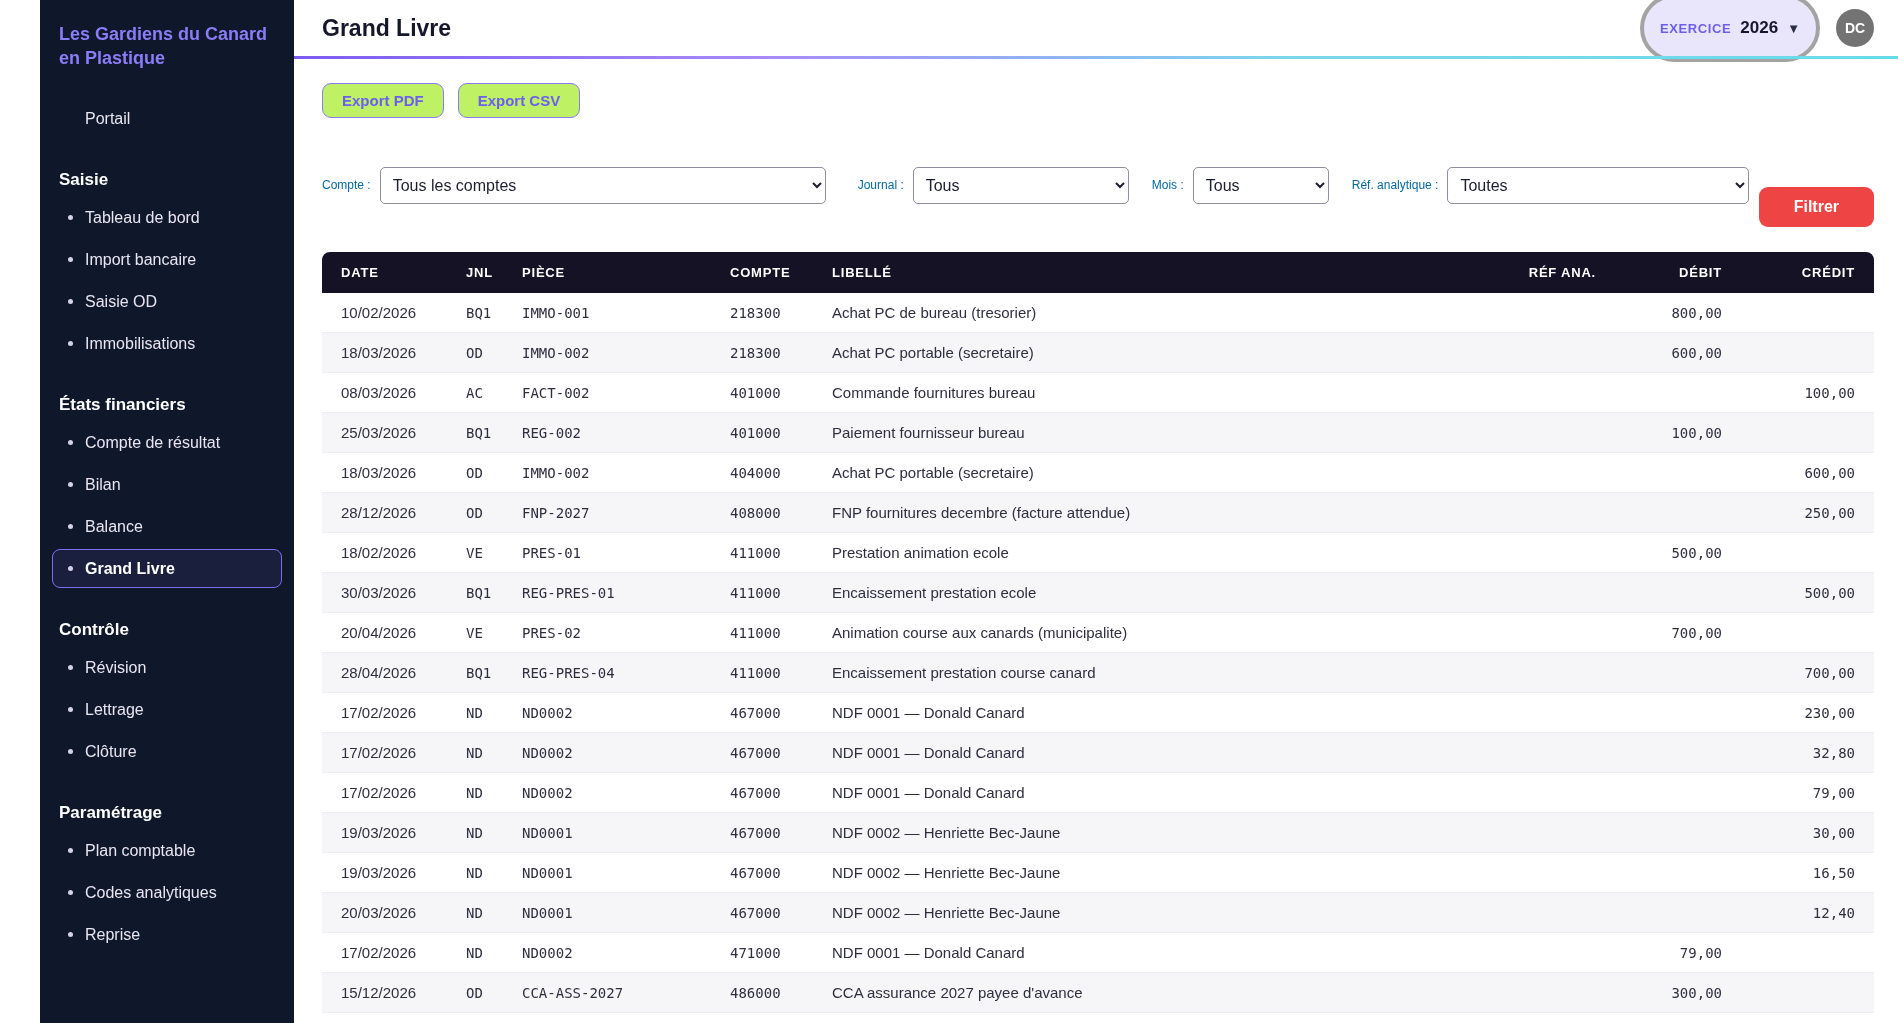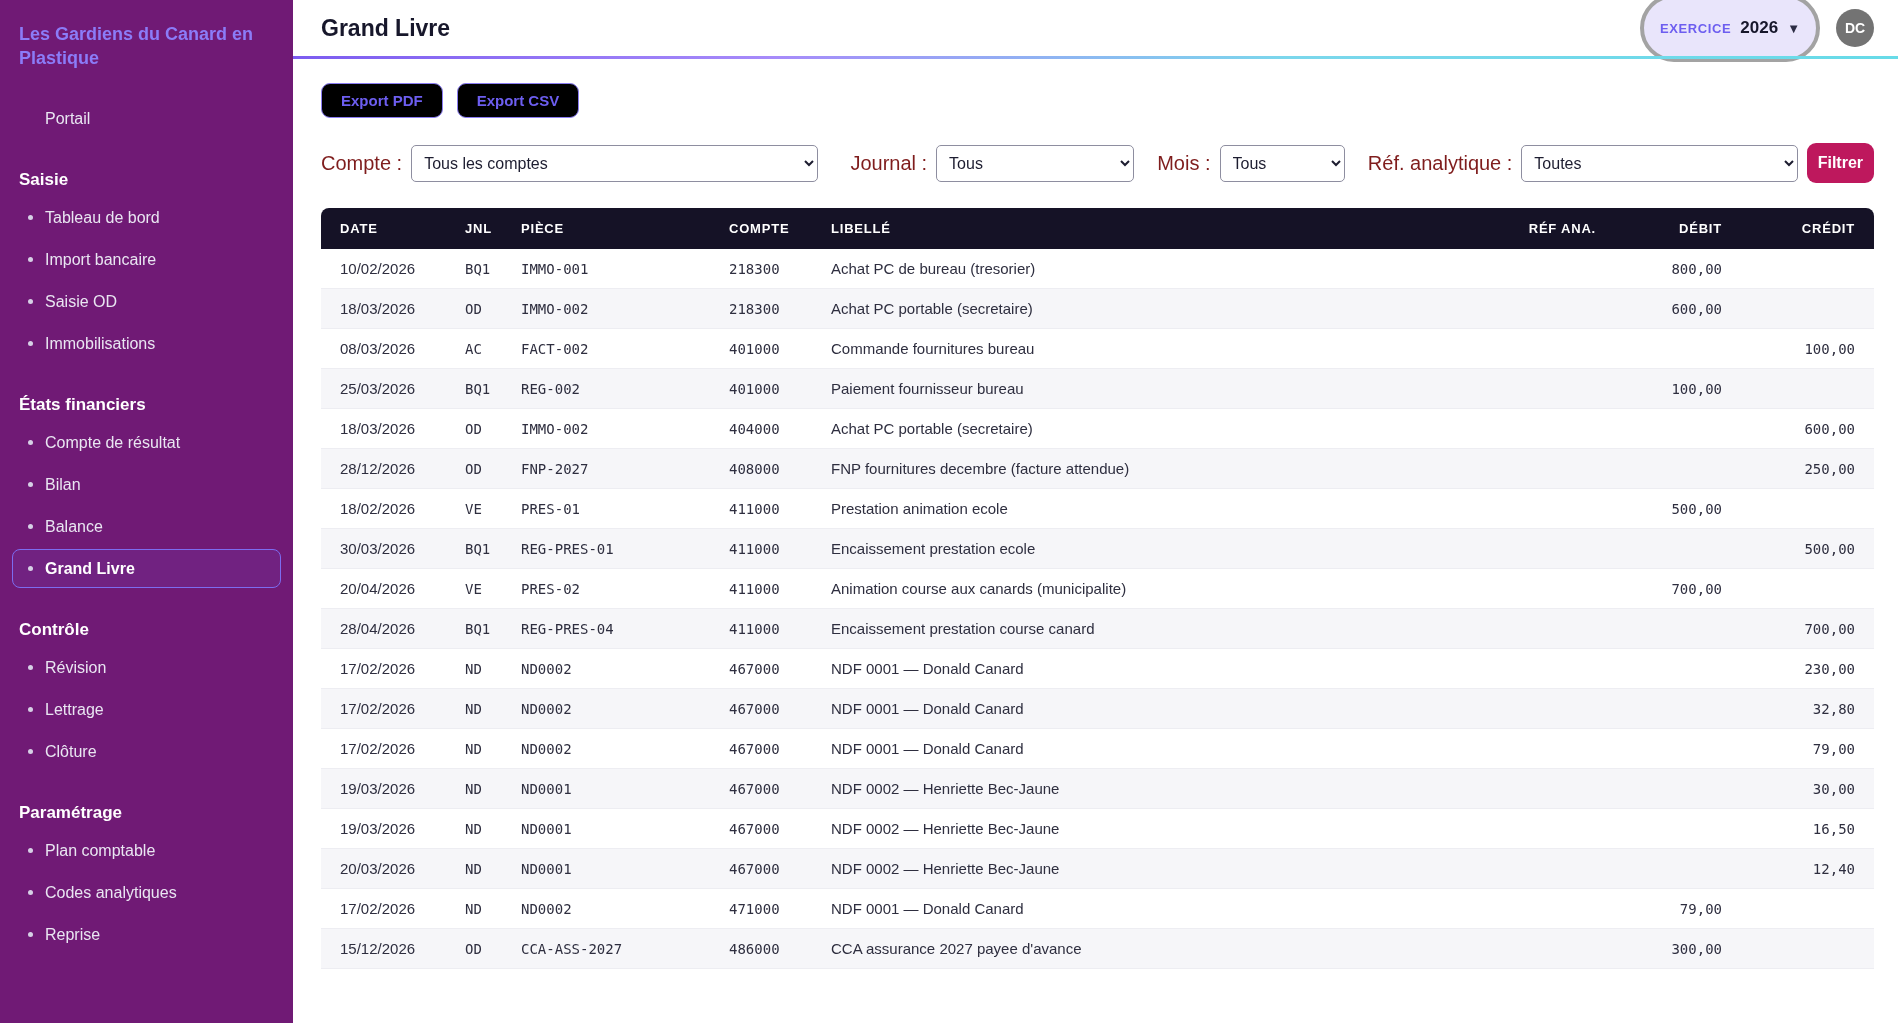--- a/index.html
+++ b/index.html
@@ -1,21 +1,21 @@
 <!DOCTYPE html>
 <html><head>
 <meta charset="utf-8">
 <style>
   * { box-sizing: border-box; margin: 0; padding: 0; }
   html, body { width: 1898px; height: 1023px; overflow: hidden; background: #fff;
     font-family: "Liberation Sans", sans-serif; }
   .app { display: flex; width: 1898px; height: 1023px; }
 
   
-  .sidebar { width: 293px; flex: none; background: #701a75; color: #e9e6f2; height: 100%; overflow: hidden; }
+  .sidebar { width: 254px; flex: none; background: #0f172a; color: #e9e6f2; height: 100%; overflow: hidden; margin-left: 40px; }
   .sidebar-title { padding: 22px 19px 0 19px; color: #8b7cf8; font-size: 18px; font-weight: 700; line-height: 1.35; }
   .sidebar-item { display: flex; align-items: center; gap: 12px; margin: 3px 12px; padding: 9px 10px 9px 15px;
     border: 1px solid transparent; border-radius: 8px; font-size: 16px; color: #e9e6f2; cursor: pointer; line-height: 19px; }
   .sidebar-item.no-bullet { padding-left: 32px; margin-top: 28px; }
   .sidebar-item .bullet { width: 5px; height: 5px; border-radius: 50%; background: #d6d1e6; flex: none; }
   .sidebar-item.active { border-color: #7c6cf0; background: rgba(124,108,240,0.10); color: #fff; font-weight: 700; }
   .sidebar-section { margin: 32px 0 8px 0; padding: 0 19px; color: #ffffff; font-weight: 700; font-size: 17px; }
 
   
   .main { flex: 1; display: flex; flex-direction: column; min-width: 0; background: #fff; }
@@ -28,33 +28,33 @@
   .ex-year { color: #17172b; font-size: 17px; font-weight: 700; }
   .chevron { color: #2d2d45; font-size: 13px; line-height: 1; }
   .avatar { width: 38px; height: 38px; border-radius: 50%; background: #737373; color: #fff; font-weight: 700;
     font-size: 14px; display: flex; align-items: center; justify-content: center; cursor: pointer; }
   .gradient-bar { height: 3px; flex: none;
     background: linear-gradient(90deg, #7c5cf0 0%, #a78bfa 30%, #7bd7ec 62%, #67dbe8 100%); }
 
   
   .content { flex: 1; padding: 24px 24px 0 28px; overflow: hidden; }
   .export-row { display: flex; gap: 14px; }
-  .btn-outline { background: #000000; border: 1.5px solid #8a7cf2; color: #6d5ef0; font-weight: 600; font-size: 15px;
+  .btn-outline { background: #bef264; border: 1.5px solid #8a7cf2; color: #6d5ef0; font-weight: 600; font-size: 15px;
     border-radius: 9px; padding: 8px 19px; cursor: pointer; font-family: "Liberation Sans", sans-serif; }
   .filter-row { display: flex; align-items: center; gap: 9px; margin-top: 25px; }
-  .filter-label { font-size: 20px; color: #7f1d1d; font-weight: 500; white-space: nowrap; }
+  .filter-label { font-size: 12px; color: #0369a1; font-weight: 500; white-space: nowrap; }
   .filter-row select { height: 37px; border: 1px solid #8e8ea0; border-radius: 5px; background: #fff; color: #1d1d30;
     font-size: 16px; padding: 0 8px; font-family: "Liberation Sans", sans-serif; }
   .sel-compte { width: 446px; }
   .sel-journal { width: 216px; margin-right: 14px; }
   .sel-mois { width: 136px; margin-right: 14px; }
   .sel-ref { width: 302px; }
   .gap { width: 14px; flex: none; }
-  .btn-primary { margin-left: auto; background: #be185d; border: none; color: #fff; font-weight: 600; font-size: 16px;
-    border-radius: 9px; padding: 11px 11px; cursor: pointer; font-family: "Liberation Sans", sans-serif; }
+  .btn-primary { margin-left: auto; background: #ef4444; border: none; color: #fff; font-weight: 600; font-size: 16px;
+    border-radius: 9px; padding: 11px 35px; cursor: pointer; font-family: "Liberation Sans", sans-serif; margin-top: 44px; }
 
   
   .table-wrap { margin-top: 25px; border-radius: 8px 8px 0 0; overflow: hidden; }
   table { width: 100%; border-collapse: collapse; table-layout: fixed; }
   thead th { background: #151226; color: #ffffff; text-align: left; font-size: 13px; font-weight: 700;
     letter-spacing: 0.8px; padding: 13px 10px; white-space: nowrap; }
   thead th:first-child { padding-left: 19px; }
   thead th:last-child { padding-right: 19px; }
   thead th.right { text-align: right; }
   tbody td { padding: 11px 10px; border-bottom: 1px solid #ededf2; font-size: 15px; color: #2e2e3f; white-space: nowrap;

